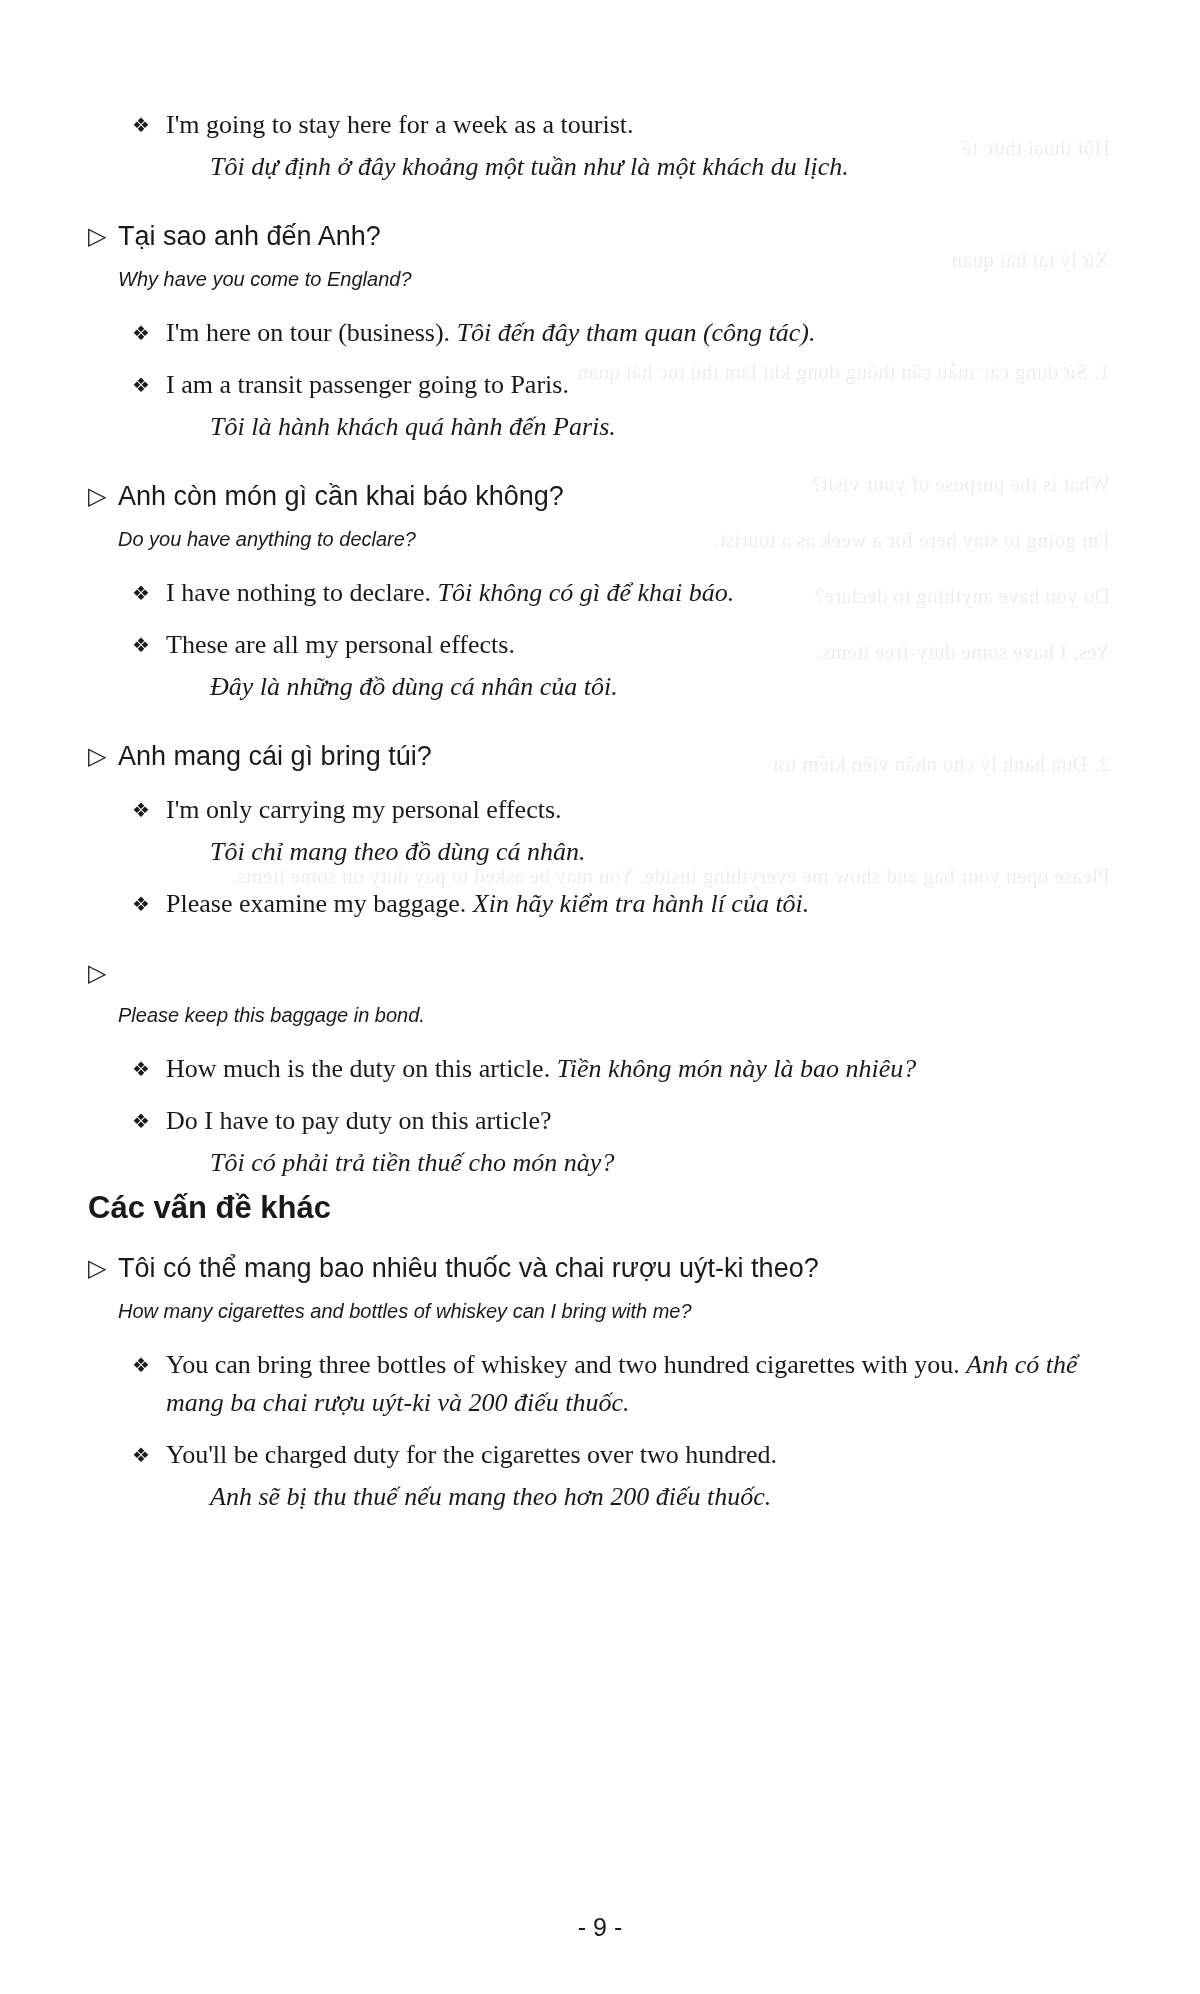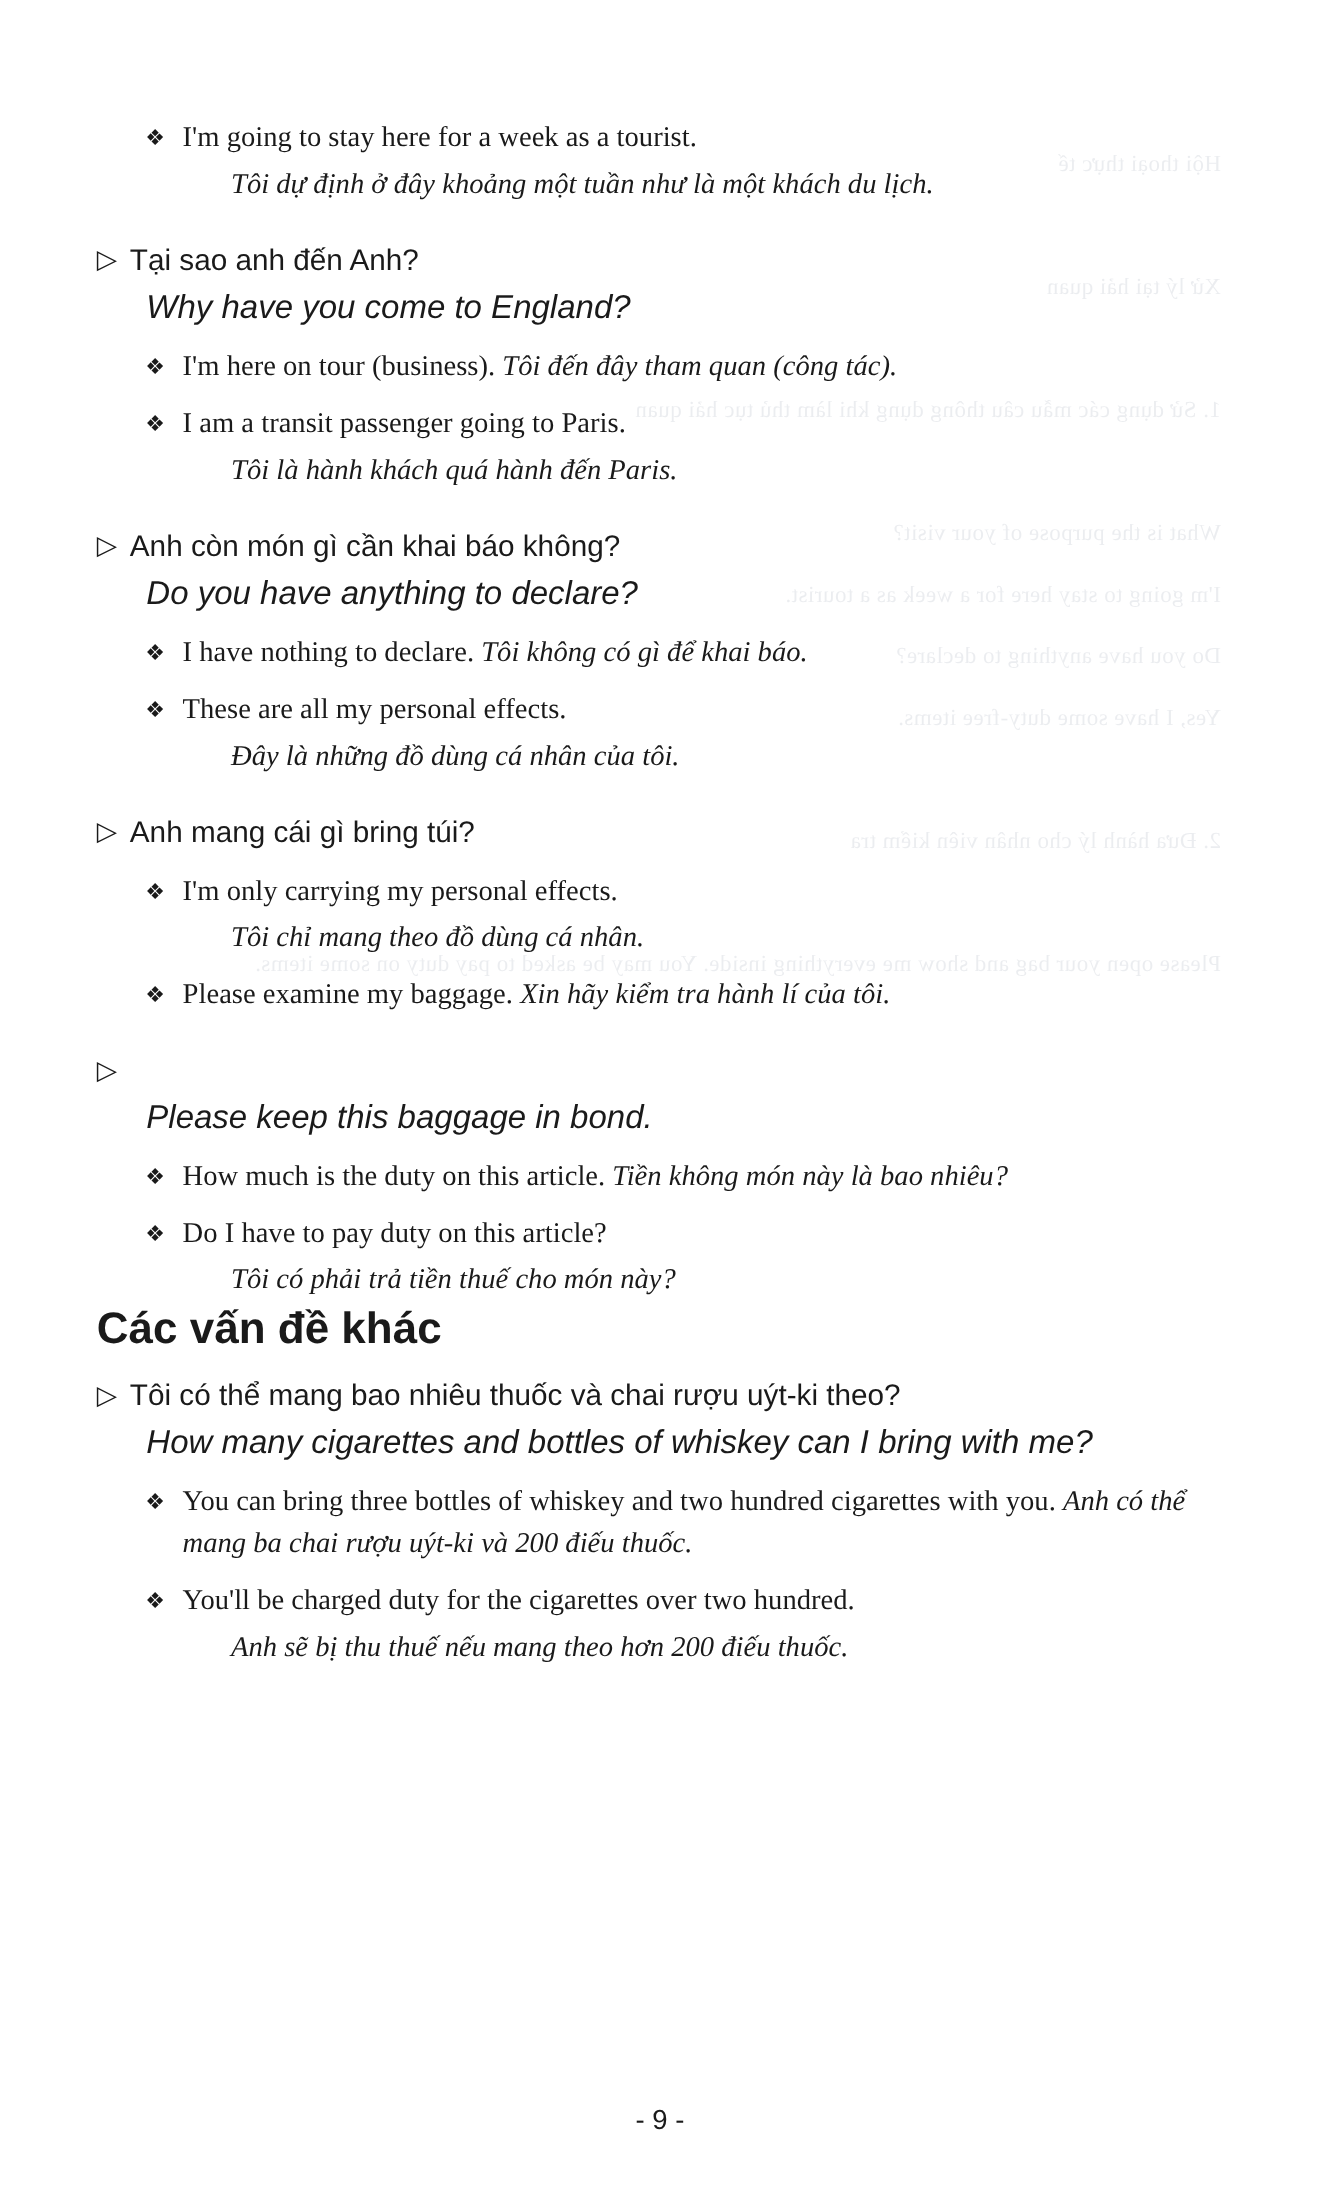--- a/index.html
+++ b/index.html
@@ -57,25 +57,25 @@
     font-family: "DejaVu Sans", sans-serif;
   }
   .q-vi {
     font-family: "Liberation Sans", sans-serif;
     font-size: 27px;
     line-height: 41px;
     font-weight: 400;
   }
   .q-en {
     font-family: "Liberation Sans", sans-serif;
-    font-size: 30px;
+    font-size: 20px;
     line-height: 41px;
     font-style: italic;
     font-weight: 400;
-    margin-left: 45px;
+    margin-left: 30px;
     margin-top: 2px;
   }
 
   
   .a-row {
     display: flex;
     align-items: flex-start;
     margin-top: 14px;
     padding-left: 44px;
   }
@@ -100,21 +100,21 @@
     line-height: 38px;
     font-style: italic;
     padding-left: 122px;
     margin-top: 4px;
   }
 
   
   .sec-head {
     font-family: "Liberation Sans", sans-serif;
     font-weight: bold;
-    font-size: 40px;
+    font-size: 31px;
     line-height: 48px;
     margin-bottom: 4px;
   }
 
   .footer {
     position: absolute;
     left: 0;
     right: 0;
     bottom: 52px;
     text-align: center;

